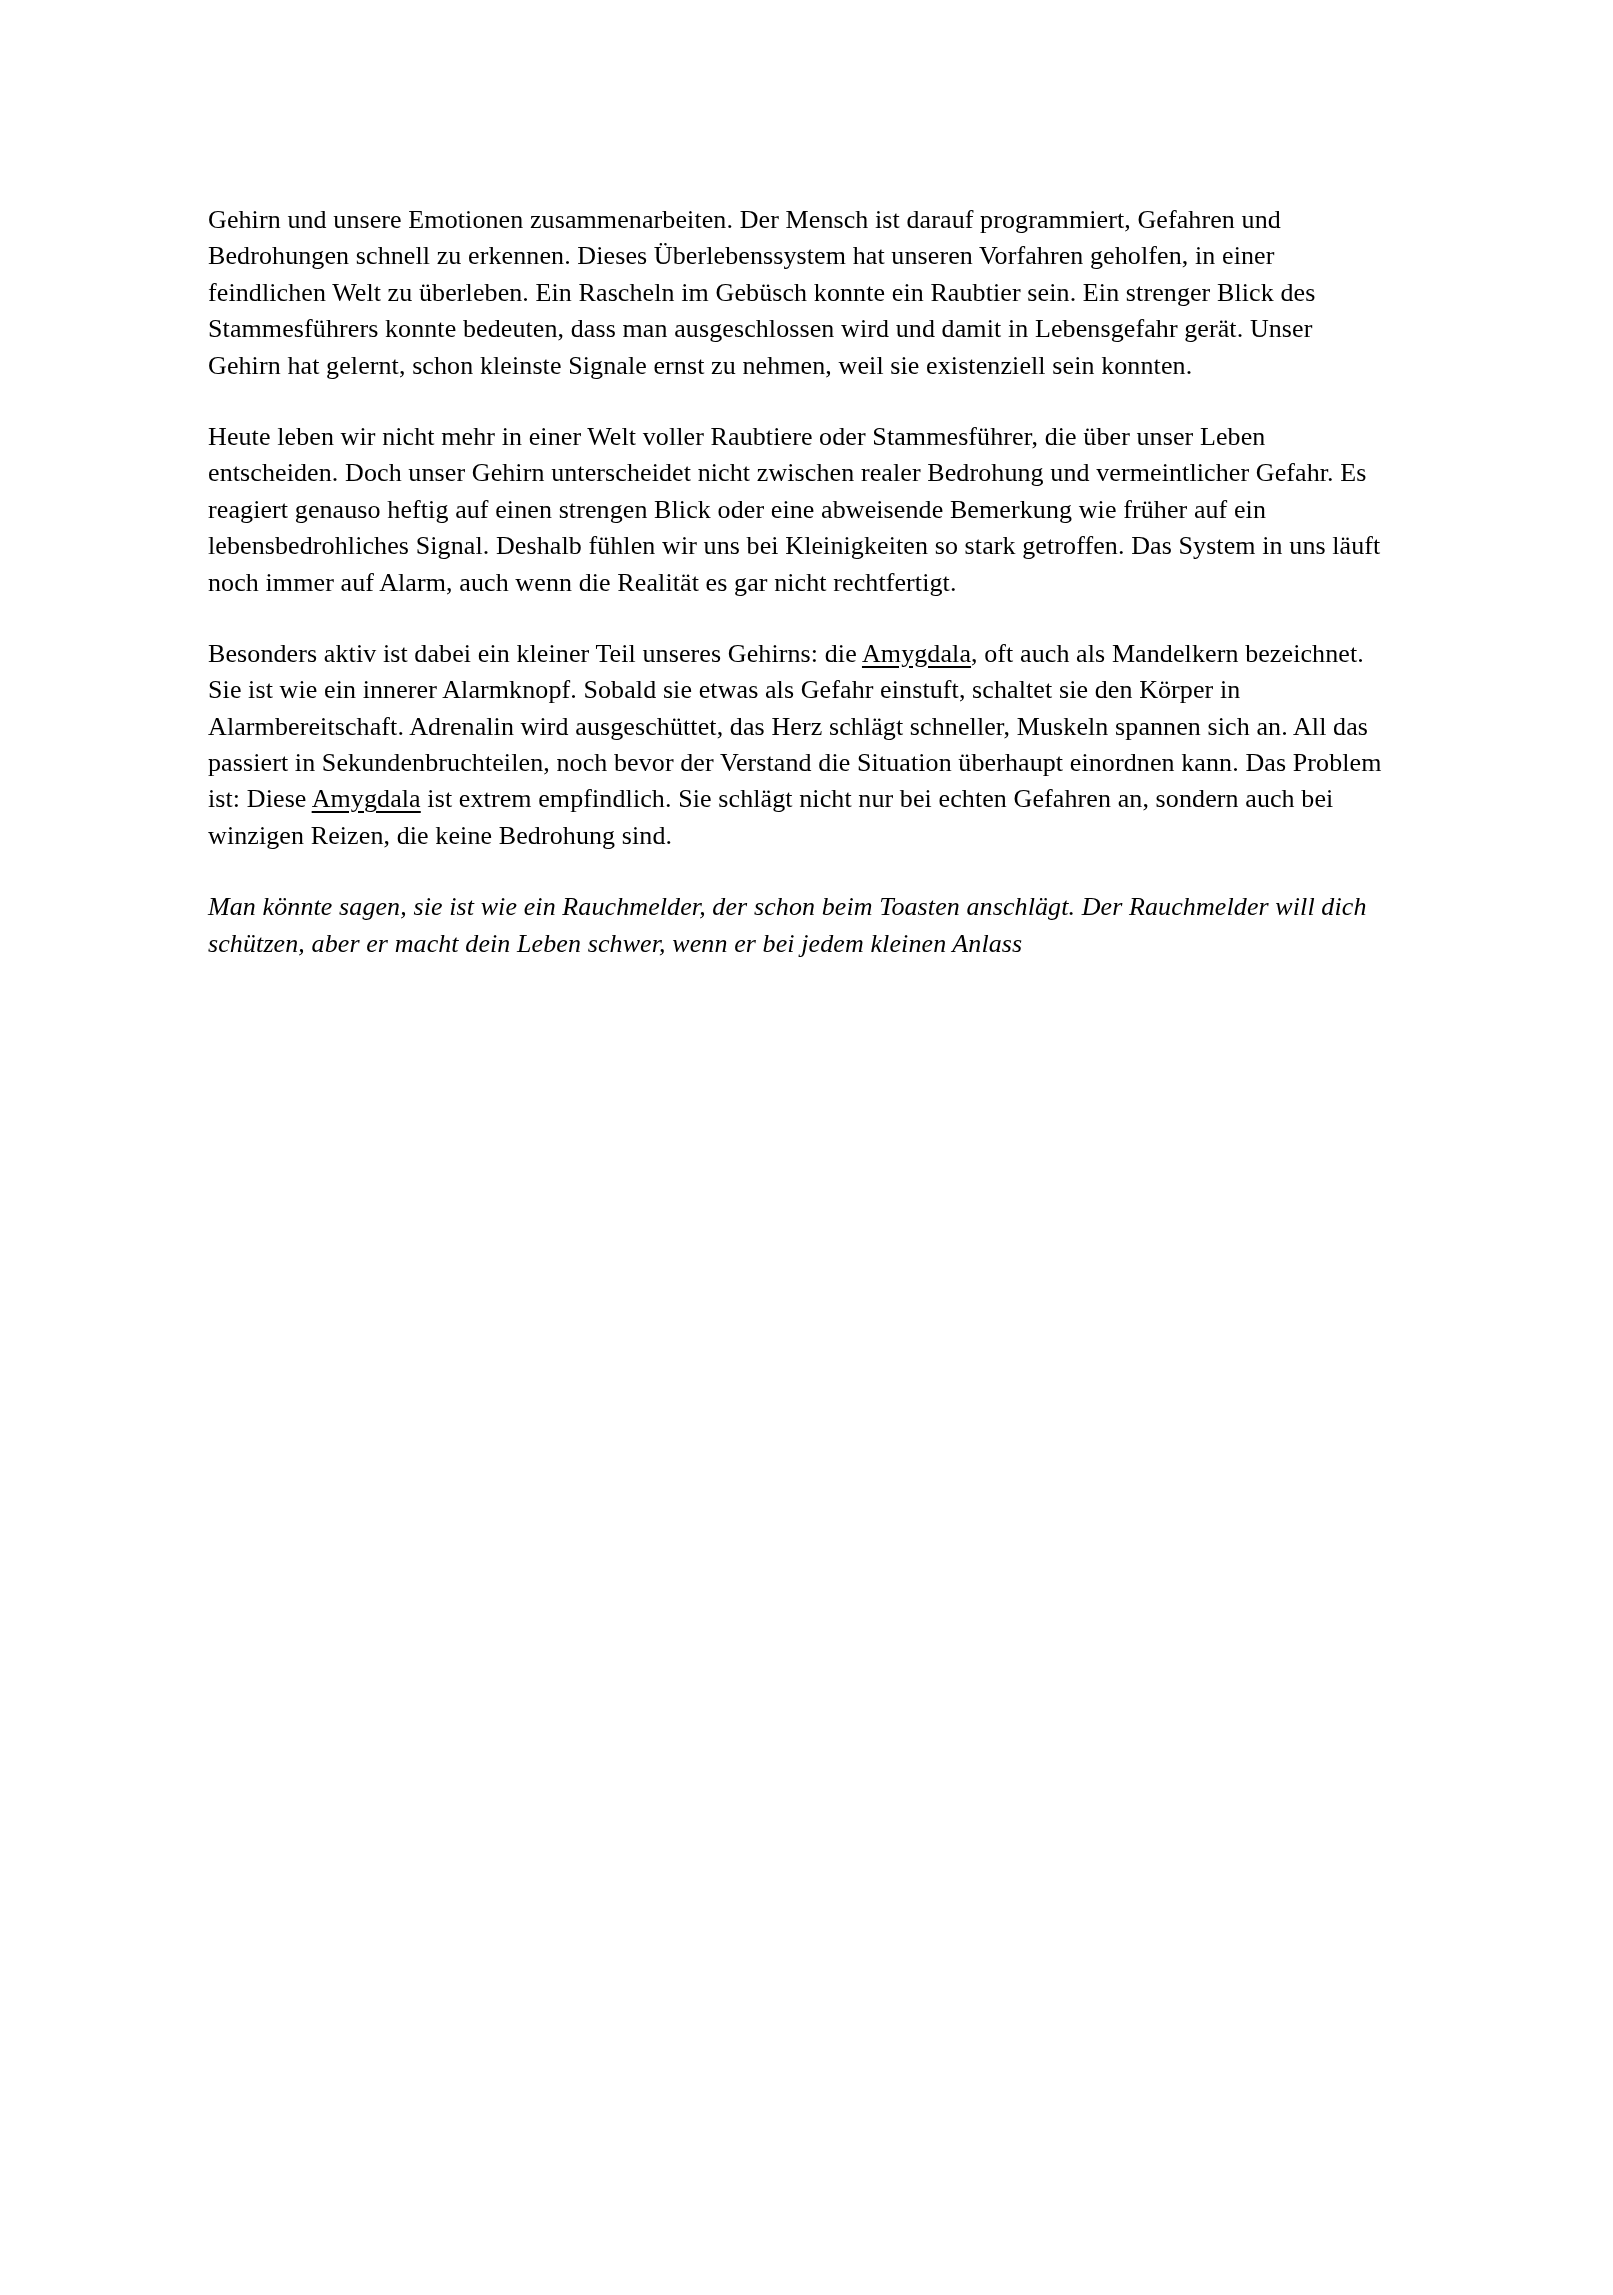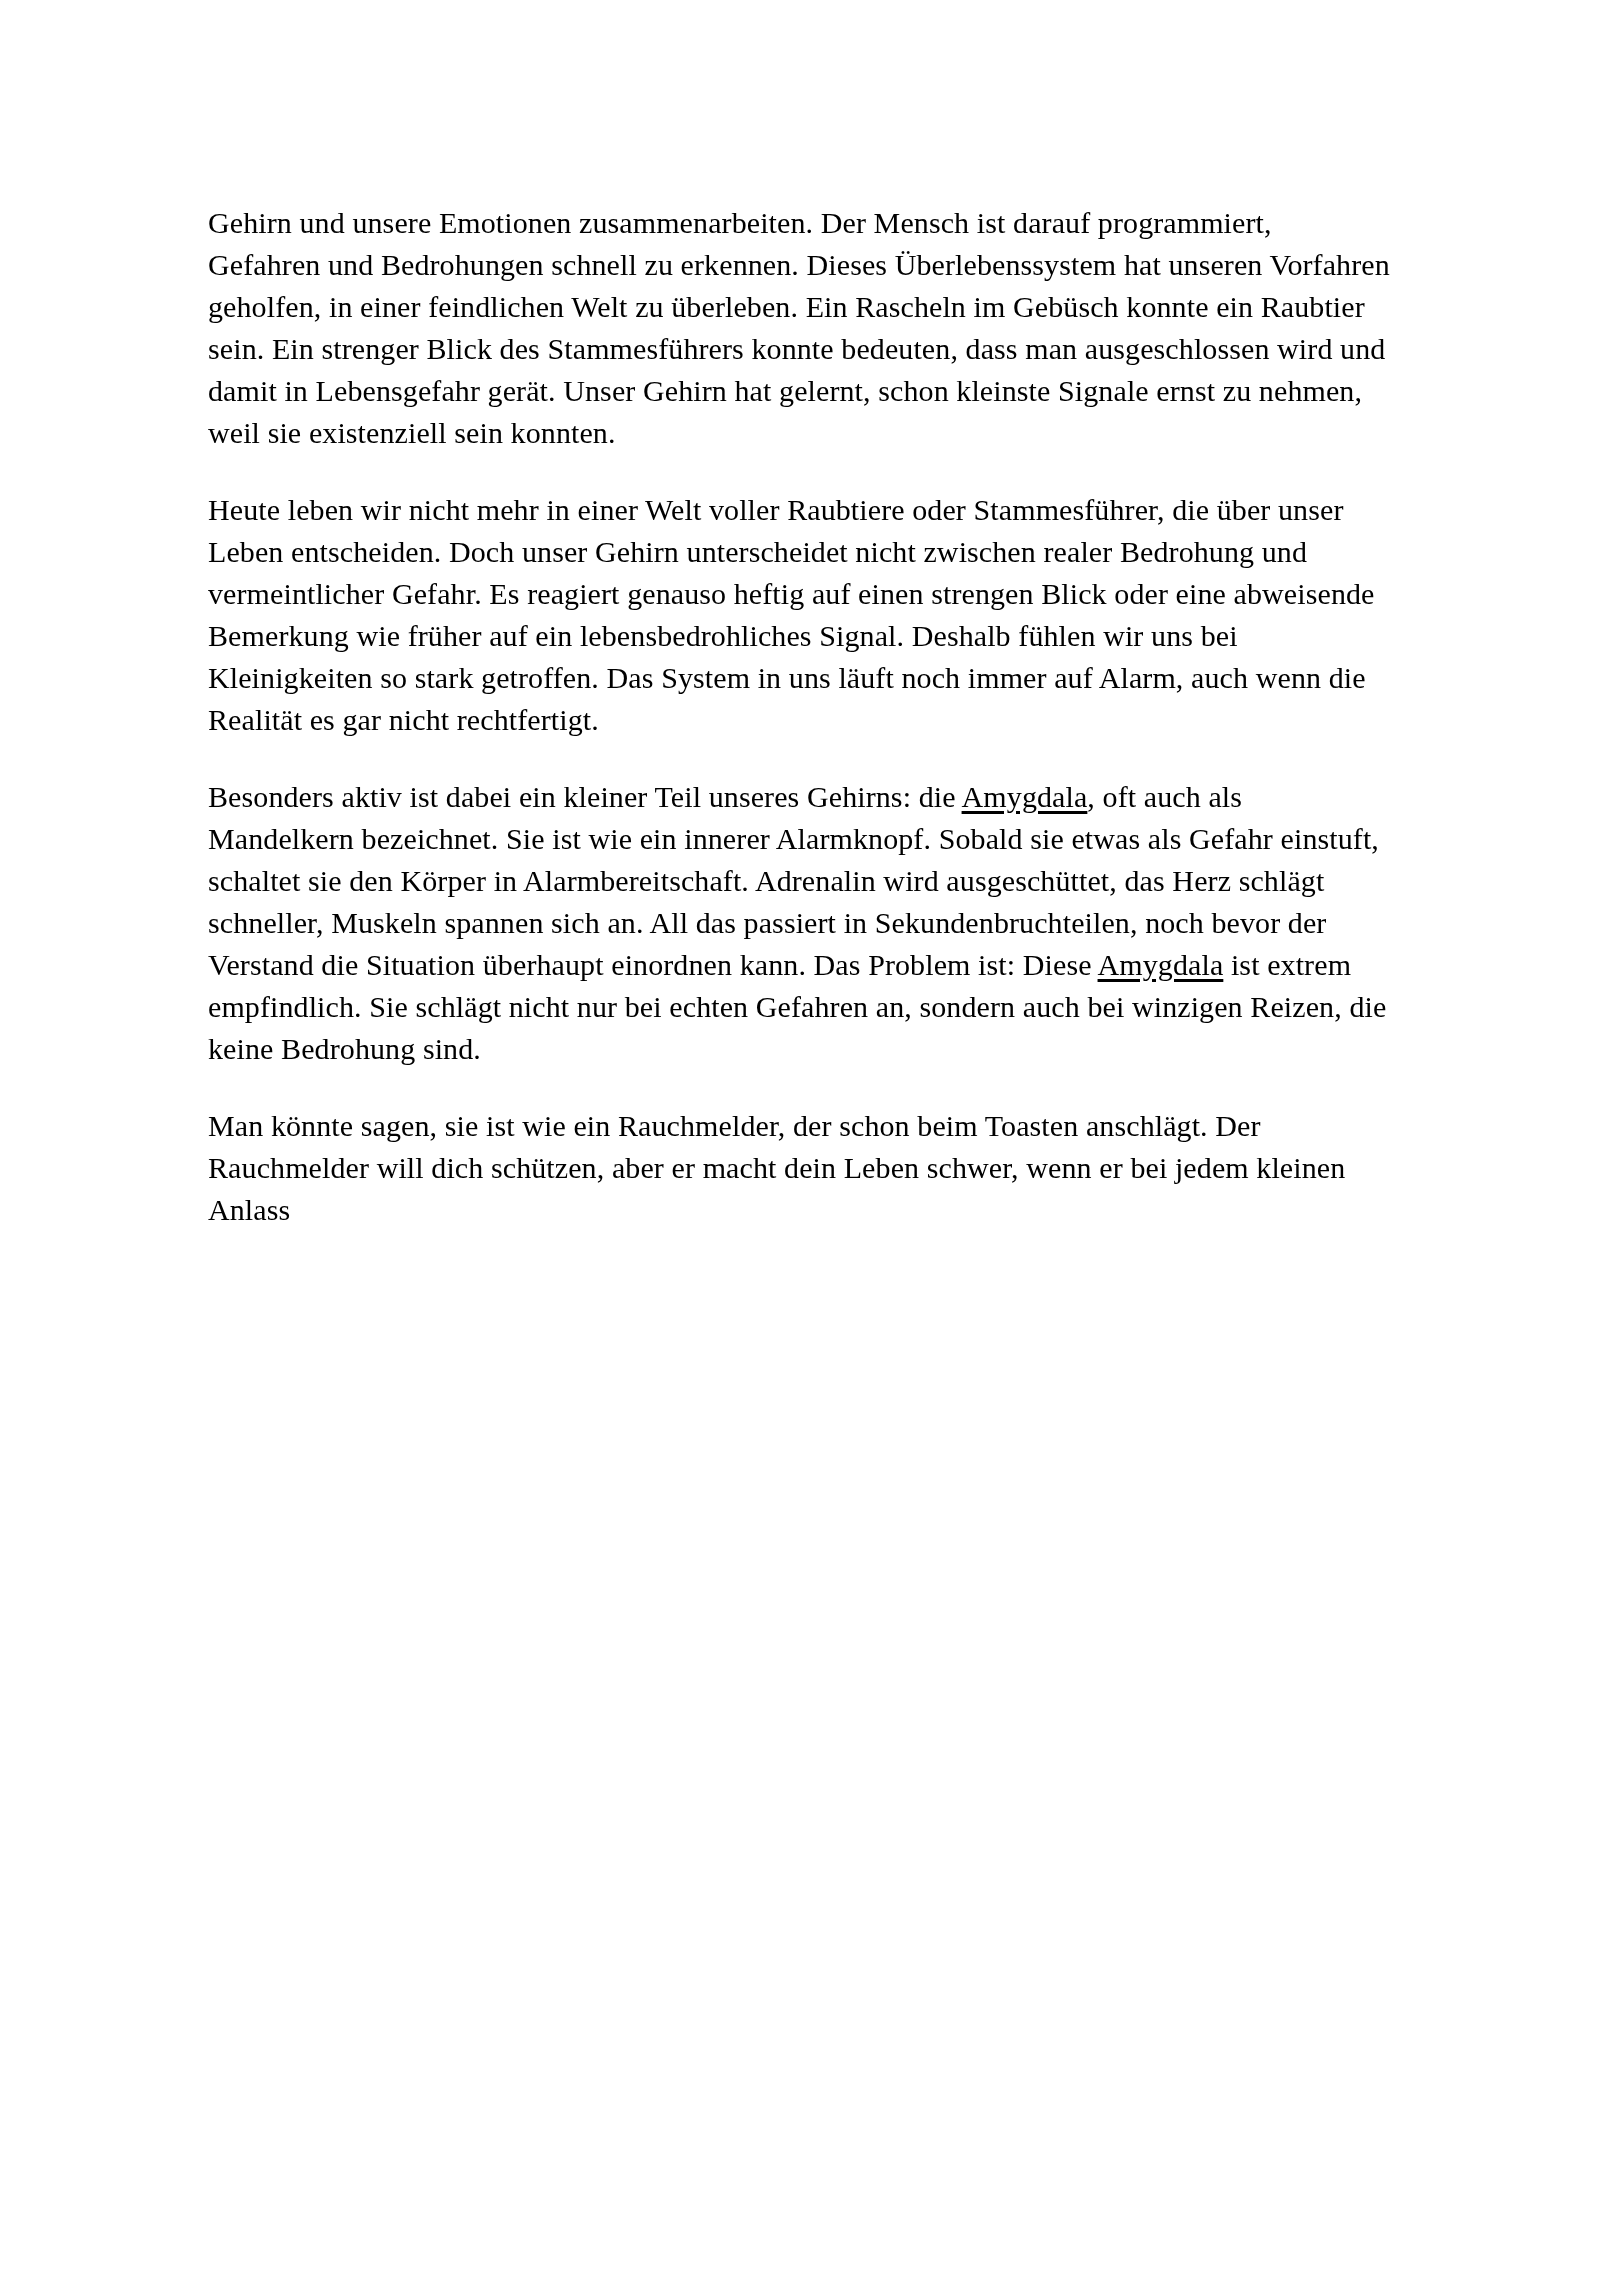--- a/index.html
+++ b/index.html
@@ -16,29 +16,30 @@
     overflow: hidden;
   }
   .text-column {
     position: absolute;
     left: 208px;
     top: 202px;
     width: 1183px;
   }
   .para {
     font-family: "Liberation Serif", "DejaVu Serif", serif;
-    font-size: 30px;
+    font-size: 26px;
     line-height: 1.40;
     color: #000000;
     margin: 0 0 35px 0;
     text-align: left;
     letter-spacing: 0.1px;
   }
   .para:last-child {
     margin-bottom: 8px;
+    font-style: italic;
   }
   
   .spellcheck {
     text-decoration-line: underline;
     text-decoration-style: wavy;
     text-decoration-color: #e03b2f;
     text-decoration-thickness: 2px;
     text-underline-offset: 4px;
     text-decoration: underline;
     -webkit-text-decoration-line: underline;

